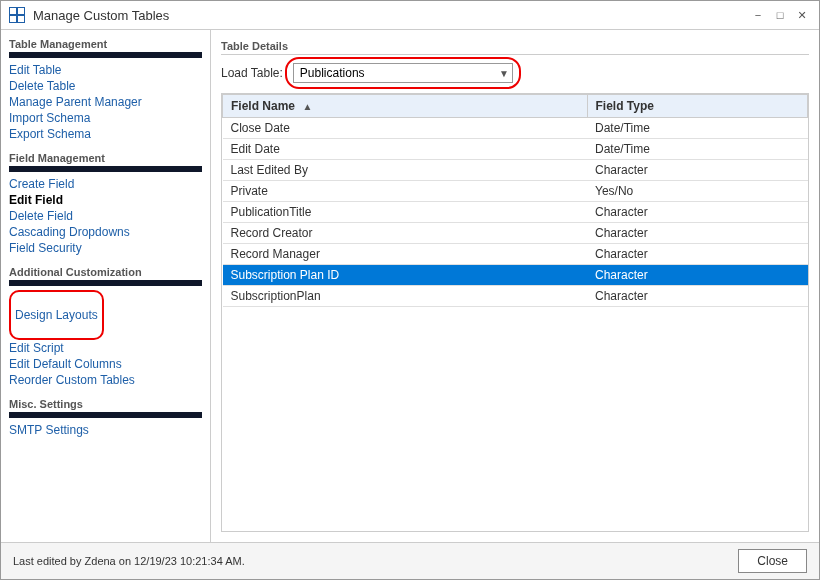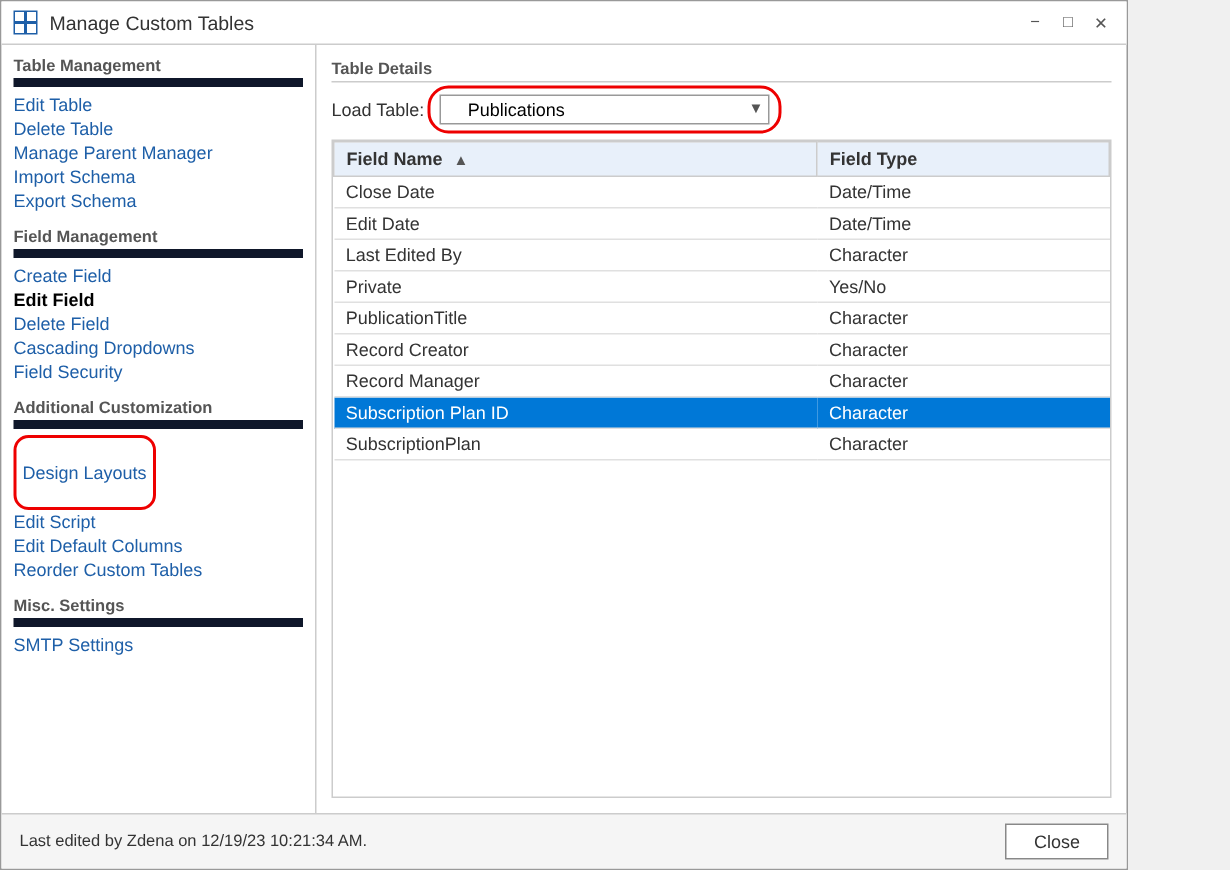--- a/index.html
+++ b/index.html
@@ -1,37 +1,37 @@
 <!DOCTYPE html>
 <html><head>
   <meta charset="utf-8">
   <style>
     * { box-sizing: border-box; margin: 0; padding: 0; font-family: 'Segoe UI', Tahoma, Geneva, Verdana, sans-serif; font-size: 12px; }
     body { width: 820px; height: 580px; background: #f0f0f0; overflow: hidden; }
-    .window { width: 752px; height: 580px; background: #fff; border: 1px solid #999; display: flex; flex-direction: column; }
+    .window { width: 820px; height: 580px; background: #fff; border: 1px solid #999; display: flex; flex-direction: column; }
     .title-bar { background: #fff; border-bottom: 1px solid #ccc; padding: 6px 8px; display: flex; align-items: center; justify-content: space-between; }
     .title-bar-left { display: flex; align-items: center; gap: 8px; }
     .app-icon { width: 16px; height: 16px; background: #1e5fa8; display: flex; align-items: center; justify-content: center; }
     .app-icon svg { width: 14px; height: 14px; }
     .title-text { font-size: 13px; font-weight: normal; color: #333; }
     .window-controls { display: flex; gap: 4px; }
     .win-btn { width: 18px; height: 16px; background: transparent; border: none; cursor: pointer; font-size: 11px; color: #555; display: flex; align-items: center; justify-content: center; }
     .main-content { display: flex; flex: 1; overflow: hidden; }
     .sidebar { width: 210px; min-width: 210px; background: #fff; border-right: 1px solid #ccc; padding: 8px; overflow-y: auto; }
     .sidebar-section { margin-bottom: 10px; }
     .sidebar-section-title { font-size: 11px; color: #555; font-weight: bold; margin-bottom: 4px; border-bottom: 6px solid #0f172a; padding-bottom: 2px; }
     .sidebar-link { display: block; color: #1e5fa8; text-decoration: none; padding: 1px 0; cursor: pointer; }
     .sidebar-link.bold { font-weight: bold; color: #000; text-decoration: none; cursor: default; }
     .sidebar-link.circled { display: inline-block; border: 2px solid #e00; border-radius: 10px; padding: 16px 4px; color: #1e5fa8; }
     .right-panel { flex: 1; padding: 10px; display: flex; flex-direction: column; }
     .panel-section-title { font-size: 11px; color: #555; font-weight: bold; margin-bottom: 8px; border-bottom: 1px solid #ccc; padding-bottom: 2px; }
     .load-table-row { display: flex; align-items: center; gap: 10px; margin-bottom: 10px; }
     .load-table-label { font-size: 12px; color: #333; }
     .load-table-select-wrapper { position: relative; display: inline-block; }
-    .load-table-select { font-size: 12px; padding: 2px 20px 2px 18px; border: 1px solid #999; background: #fff; appearance: none; -webkit-appearance: none; width: 220px; cursor: pointer; }
+    .load-table-select { font-size: 12px; padding: 2px 20px 2px 6px; border: 1px solid #999; background: #fff; appearance: none; -webkit-appearance: none; width: 220px; cursor: pointer; }
     .select-arrow { position: absolute; right: 4px; top: 50%; transform: translateY(-50%); font-size: 10px; pointer-events: none; color: #555; }
     .publications-circle { position: relative; display: inline-block; }
     .circle-border { position: absolute; top: -6px; left: -8px; right: -8px; bottom: -6px; border: 2px solid #e00; border-radius: 14px; pointer-events: none; }
     .table-container { flex: 1; border: 1px solid #ccc; overflow-y: auto; }
     table { width: 100%; border-collapse: collapse; }
     thead tr { background: #e8f0fa; }
     th { text-align: left; padding: 4px 8px; border: 1px solid #ccc; font-weight: bold; font-size: 12px; color: #333; }
     th .sort-arrow { margin-left: 4px; color: #555; font-size: 10px; }
     td { padding: 3px 8px; border-bottom: 1px solid #e0e0e0; font-size: 12px; color: #333; }
     tr.selected td { background: #0078d7; color: #fff; }

